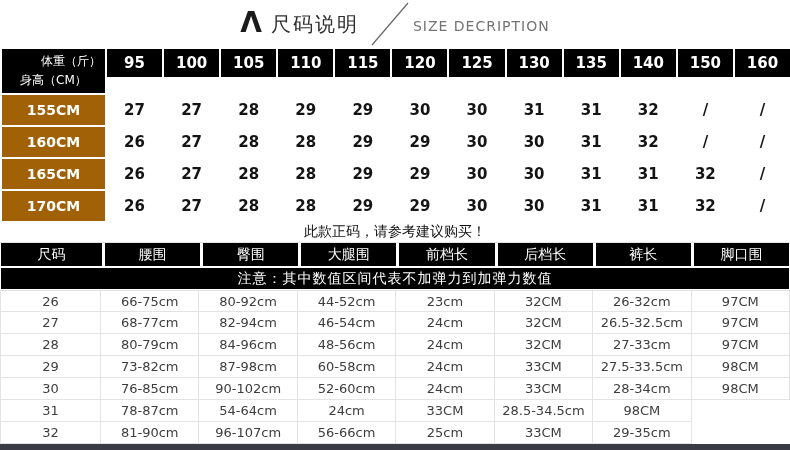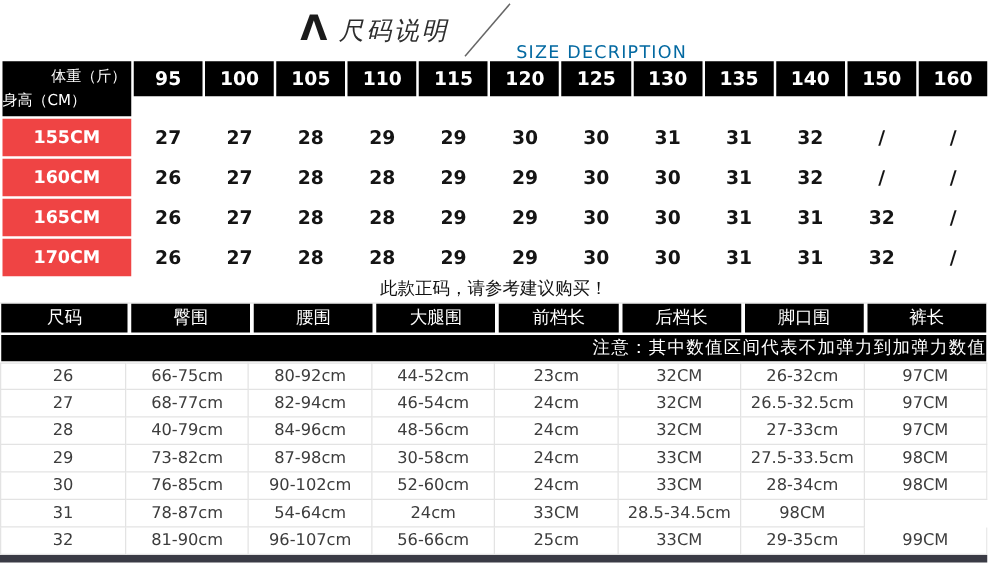--- a/index.html
+++ b/index.html
@@ -7,42 +7,42 @@
   body {
     width:790px; height:450px; overflow:hidden;
     font-family:"DejaVu Sans","Liberation Sans",sans-serif;
   }
   .page { position:relative; width:790px; height:450px; background:#fff; }
 
   
   .logo-wrap { height:47px; display:flex; justify-content:center; align-items:flex-start; }
   .logo { display:flex; align-items:flex-start; }
   .caret-icon { font-size:28px; font-weight:700; color:#1b1b1b; line-height:1; margin-top:9px; }
-  .title-cn { font-size:20px; color:#2e2e2e; margin:11px 0 0 9px; letter-spacing:2px;font-style:italic; }
+  .title-cn { font-size:20px; color:#2e2e2e; margin:11px 0 0 9px; letter-spacing:2px; }
   .slash-icon { margin:1px 2px 0 10px; }
-  .title-en { font-size:14px; color:#0369a1; margin-top:34px; letter-spacing:1px; white-space:nowrap; }
+  .title-en { font-size:14px; color:#737373; margin-top:18px; letter-spacing:1px; white-space:nowrap; }
 
   
   .size-chart {
     display:grid;
     grid-template-columns:103px repeat(12,1fr);
     gap:2px;
     padding:2px 0 0 2px;
     background:#fff;
   }
   .corner-cell { position:relative; background:#000; color:#fff; height:44px; font-size:12px; }
   .corner-top { position:absolute; top:4px; right:4px; }
-  .corner-bottom { position:absolute; bottom:4px; left:0; }
+  .corner-bottom { position:absolute; bottom:4px; left:18px; }
   .hw-head {
     background:#000; color:#fff; height:28px;
     display:flex; align-items:center; justify-content:center;
     font-size:15px; font-weight:700;
   }
   .hw-rowlabel {
-    background:#ef4444; color:#fff; height:30px;
+    background:#a16207; color:#fff; height:30px;
     display:flex; align-items:center; justify-content:center;
     font-size:14px; font-weight:600;
   }
   .hw-val {
     background:#fff; color:#141414; height:30px;
     display:flex; align-items:center; justify-content:center;
     font-size:15px; font-weight:700;
   }
 
   
@@ -56,21 +56,21 @@
   .m-head-row {
     display:grid; grid-template-columns:101px repeat(7,1fr);
     gap:3px; padding:0 1px; background:#fff;
   }
   .m-head {
     background:#000; color:#fff; height:23px; line-height:23px;
     text-align:center; font-size:14px;
   }
   .m-notice {
     background:#000; color:#fff; height:21px; line-height:21px;
-    text-align:right; font-size:14px; margin:2px 1px 0 1px;
+    text-align:center; font-size:14px; margin:2px 1px 0 1px;
     letter-spacing:1px;
   }
   .m-body { margin-top:1px; }
   .m-row { display:grid; grid-template-columns:101px repeat(7,1fr); }
   .m-cell {
     height:22px; line-height:21px; text-align:center;
     font-size:13px; color:#3d3d3d;
     border-bottom:1px solid #e3e3e3; border-right:1px solid #e3e3e3;
   }
   .m-row .m-cell:first-child { border-left:1px solid #e3e3e3; }
@@ -167,27 +167,27 @@
       <div class="hw-val">31</div>
       <div class="hw-val">32</div>
       <div class="hw-val">/</div>
     </div>
 
   <div class="purchase-note">此款正码，请参考建议购买！</div>
 
   <div class="m-table">
     <div class="m-head-row" id="m-head-row">
         <div class="m-head">尺码</div>
+        <div class="m-head">腰围</div>
         <div class="m-head">臀围</div>
-        <div class="m-head">腰围</div>
         <div class="m-head">大腿围</div>
         <div class="m-head">前档长</div>
         <div class="m-head">后档长</div>
+        <div class="m-head">裤长</div>
         <div class="m-head">脚口围</div>
-        <div class="m-head">裤长</div>
       </div>
     <div class="m-notice">注意：其中数值区间代表不加弹力到加弹力数值</div>
     <div class="m-body" id="m-body">
         <div class="m-row">
           <div class="m-cell">26</div>
           <div class="m-cell">66-75cm</div>
           <div class="m-cell">80-92cm</div>
           <div class="m-cell">44-52cm</div>
           <div class="m-cell">23cm</div>
           <div class="m-cell">32CM</div>
@@ -199,33 +199,33 @@
           <div class="m-cell">68-77cm</div>
           <div class="m-cell">82-94cm</div>
           <div class="m-cell">46-54cm</div>
           <div class="m-cell">24cm</div>
           <div class="m-cell">32CM</div>
           <div class="m-cell">26.5-32.5cm</div>
           <div class="m-cell">97CM</div>
         </div>
         <div class="m-row">
           <div class="m-cell">28</div>
-          <div class="m-cell">40-79cm</div>
+          <div class="m-cell">80-79cm</div>
           <div class="m-cell">84-96cm</div>
           <div class="m-cell">48-56cm</div>
           <div class="m-cell">24cm</div>
           <div class="m-cell">32CM</div>
           <div class="m-cell">27-33cm</div>
           <div class="m-cell">97CM</div>
         </div>
         <div class="m-row">
           <div class="m-cell">29</div>
           <div class="m-cell">73-82cm</div>
           <div class="m-cell">87-98cm</div>
-          <div class="m-cell">30-58cm</div>
+          <div class="m-cell">60-58cm</div>
           <div class="m-cell">24cm</div>
           <div class="m-cell">33CM</div>
           <div class="m-cell">27.5-33.5cm</div>
           <div class="m-cell">98CM</div>
         </div>
         <div class="m-row">
           <div class="m-cell">30</div>
           <div class="m-cell">76-85cm</div>
           <div class="m-cell">90-102cm</div>
           <div class="m-cell">52-60cm</div>
@@ -244,20 +244,19 @@
           <div class="m-cell">98CM</div>
         </div>
         <div class="m-row">
           <div class="m-cell">32</div>
           <div class="m-cell">81-90cm</div>
           <div class="m-cell">96-107cm</div>
           <div class="m-cell">56-66cm</div>
           <div class="m-cell">25cm</div>
           <div class="m-cell">33CM</div>
           <div class="m-cell">29-35cm</div>
-          <div class="m-cell">99CM</div>
         </div>
       </div>
   </div>
 
   <div class="bottom-bar"></div>
 
 </div>
 
 </body></html>

